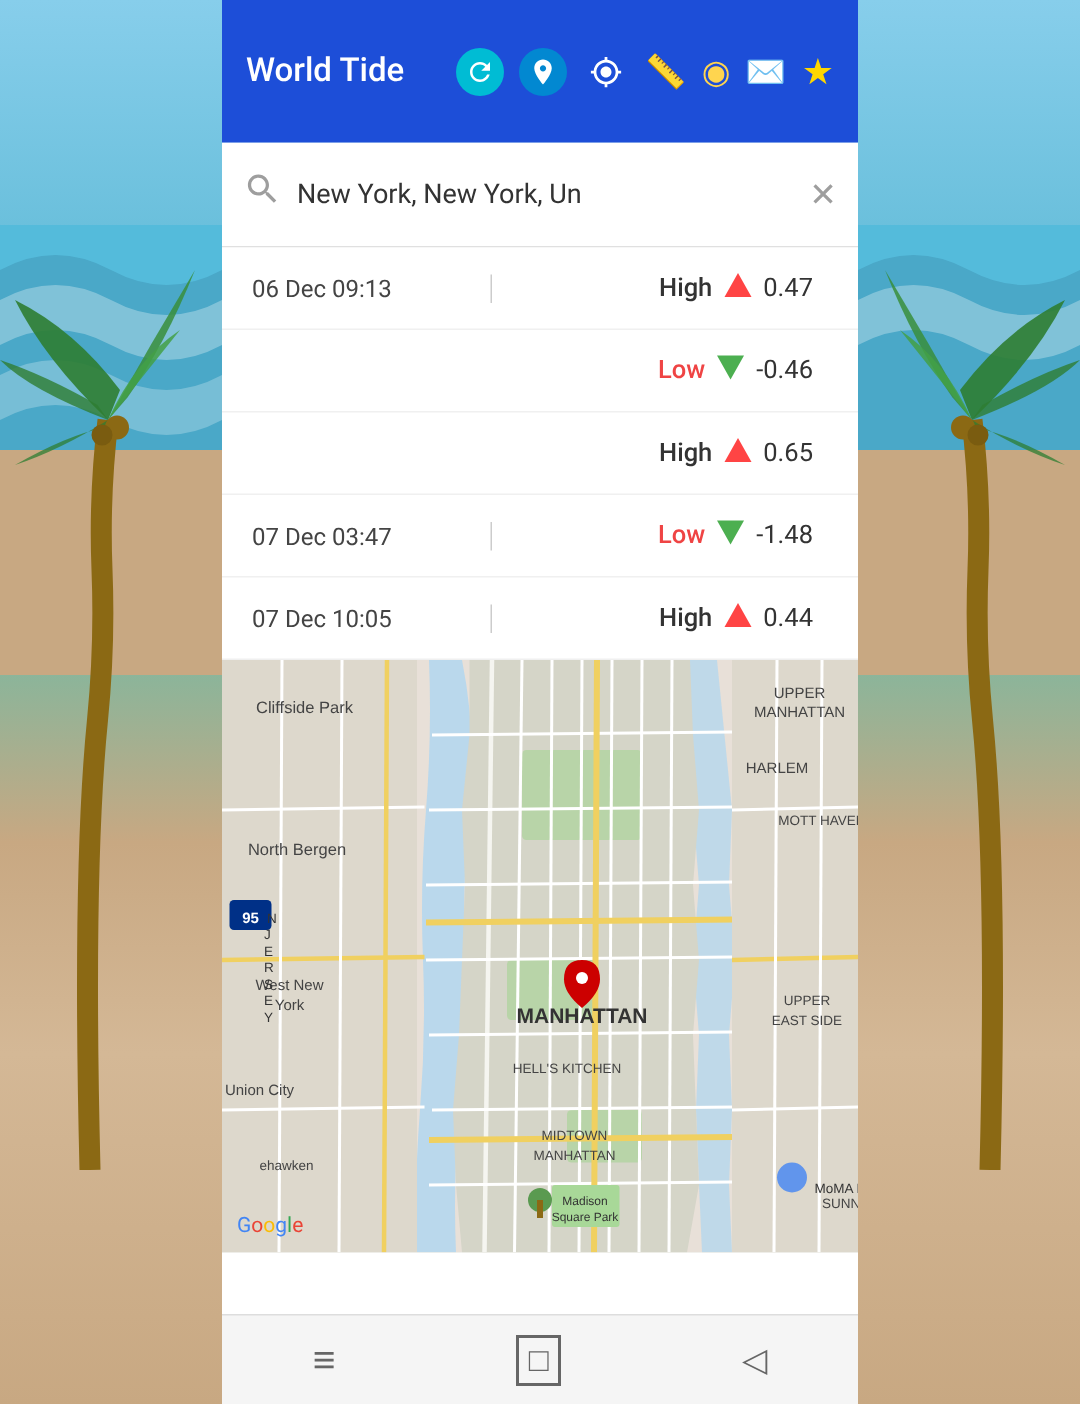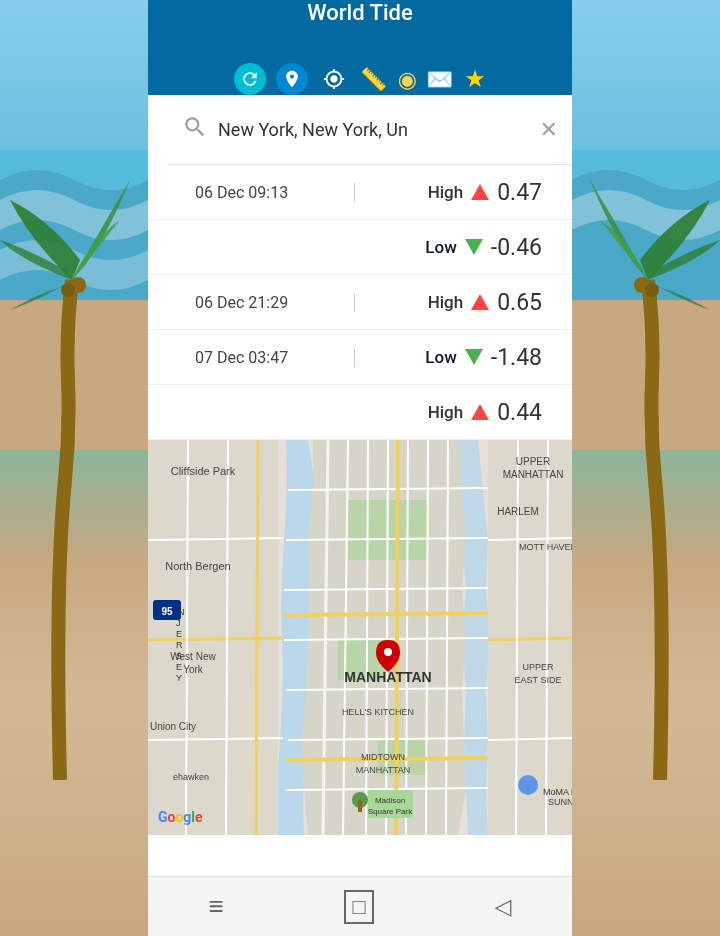--- a/index.html
+++ b/index.html
@@ -29,26 +29,25 @@
       );
       z-index: 0;
     }
 
     
     .top-bar {
       position: absolute;
       top: 0; left: 148px;
       width: 424px;
       height: 95px;
-      background: #0369a1;
+      background: #1d4ed8;
       z-index: 10;
       display: flex;
       align-items: center;
       padding: 0 16px;
-      flex-direction: column;
     }
 
     .app-title {
       color: white;
       font-size: 22px;
       font-weight: 500;
       flex: 1;
     }
 
     .top-icons {
@@ -82,21 +81,20 @@
     }
 
     
     .search-bar {
       display: flex;
       align-items: center;
       padding: 10px 14px;
       border-bottom: 1px solid #e0e0e0;
       background: white;
       height: 70px;
-      margin-left: 20px;
     }
 
     .search-icon {
       color: #9E9E9E;
       font-size: 26px;
       margin-right: 10px;
     }
 
     .search-input-text {
       flex: 1;
@@ -113,61 +111,59 @@
     
     .tide-table {
       background: white;
     }
 
     .tide-row {
       display: flex;
       align-items: center;
       height: 55px;
       border-bottom: 1px solid #f0f0f0;
-      padding-left: 27px;
     }
 
     .tide-datetime {
       flex: 0 0 180px;
       padding-left: 20px;
       font-size: 16px;
       color: #444;
       border-right: 1px solid #ccc;
     }
 
     .tide-info {
       flex: 1;
       display: flex;
-      align-items: center;
       justify-content: flex-end;
       padding-right: 30px;
       gap: 8px;
       font-size: 17px;
     }
 
     .tide-label-high { color: #333; font-weight: 500; }
-    .tide-label-low { color: #0f172a; font-weight: 500; }
+    .tide-label-low { color: #ef4444; font-weight: 500; }
 
     .arrow-up {
       width: 0; height: 0;
       border-left: 9px solid transparent;
       border-right: 9px solid transparent;
       border-bottom: 16px solid #FF4444;
       display: inline-block;
     }
 
     .arrow-down {
       width: 0; height: 0;
       border-left: 9px solid transparent;
       border-right: 9px solid transparent;
       border-top: 16px solid #4CAF50;
       display: inline-block;
     }
 
-    .tide-value { color: #333; font-size: 23px; }
+    .tide-value { color: #333; font-size: 17px; }
 
     
     .map-area {
       position: relative;
       height: 395px;
       background: #e8e8e0;
       overflow: hidden;
     }
 
     
@@ -175,21 +171,21 @@
       width: 100%;
       height: 100%;
     }
 
     
     .google-logo {
       position: absolute;
       bottom: 10px;
       left: 10px;
       font-size: 14px;
-      font-weight: bold;
+      font-weight: normal;
     }
     .g-blue { color: #4285F4; }
     .g-red { color: #EA4335; }
     .g-yellow { color: #FBBC05; }
     .g-green { color: #34A853; }
 
     
     .bottom-nav {
       position: absolute;
       bottom: 0;
@@ -309,38 +305,38 @@
 
     <div class="tide-row">
       <div class="tide-info">
         <span class="tide-label-low">Low</span>
         <span class="arrow-down"></span>
         <span class="tide-value">-0.46</span>
       </div>
     </div>
 
     <div class="tide-row">
-      <div class="tide-datetime">06 Dec 21:29</div>
       <div class="tide-info">
         <span class="tide-label-high">High</span>
         <span class="arrow-up"></span>
         <span class="tide-value">0.65</span>
       </div>
     </div>
 
     <div class="tide-row">
       <div class="tide-datetime">07 Dec 03:47</div>
       <div class="tide-info">
         <span class="tide-label-low">Low</span>
         <span class="arrow-down"></span>
         <span class="tide-value">-1.48</span>
       </div>
     </div>
 
     <div class="tide-row">
+      <div class="tide-datetime">07 Dec 10:05</div>
       <div class="tide-info">
         <span class="tide-label-high">High</span>
         <span class="arrow-up"></span>
         <span class="tide-value">0.44</span>
       </div>
     </div>
 
   </div>
 
   <div class="map-area">

